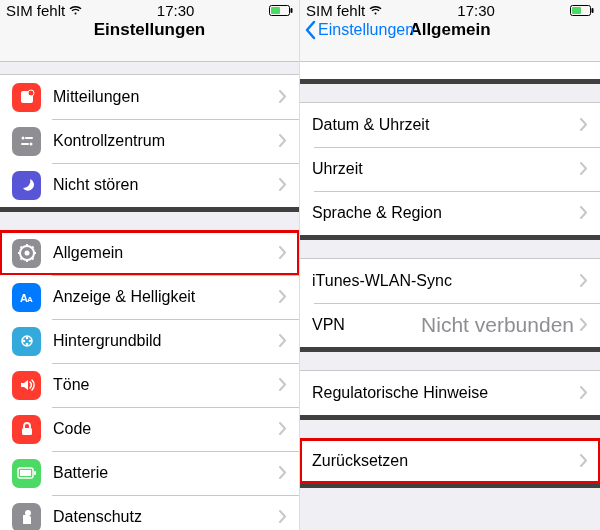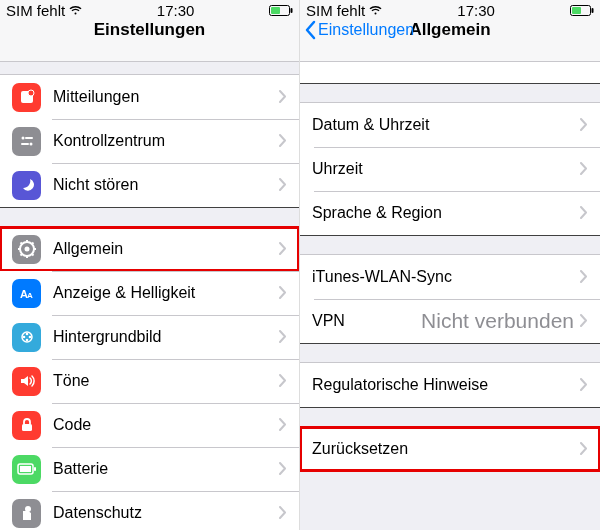--- a/index.html
+++ b/index.html
@@ -53,21 +53,21 @@
     left: 4px;
     display: flex;
     align-items: center;
     color: #007aff;
     font-size: 16px;
   }
   .navbar-back svg { margin-right: 2px; }
 
   
   .list { flex: 1; overflow: hidden; background: #efeff4; }
-  .group { margin-top: 18px; background: #fff; border-top: 1px solid #c8c7cc; border-bottom: 1px solid #404040; }
+  .group { margin-top: 18px; background: #fff; border-top: 1px solid #c8c7cc; border-bottom: 5px solid #404040; }
   .group:first-child { margin-top: 12px; }
   .row {
     display: flex;
     align-items: center;
     height: 44px;
     padding: 0 12px 0 12px;
     position: relative;
     background: #fff;
   }
   .row + .row::before {

